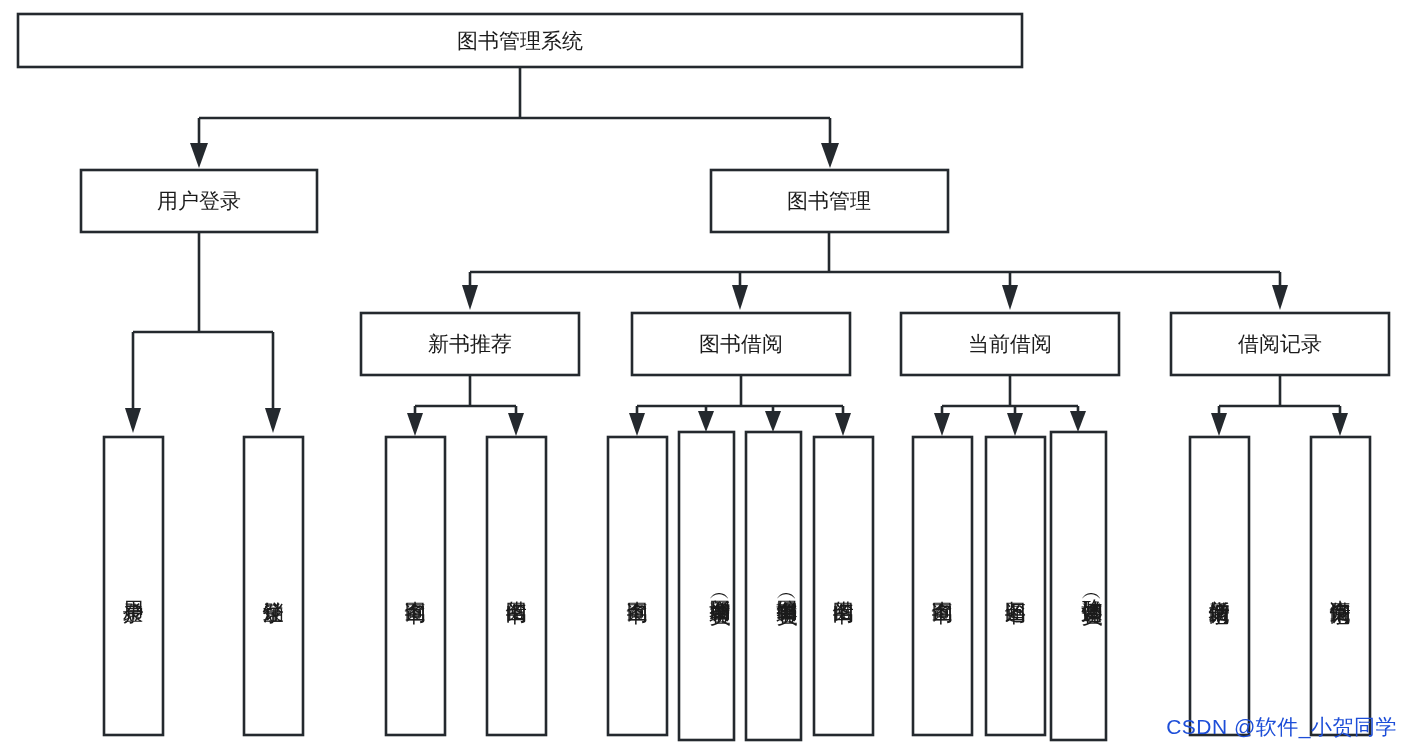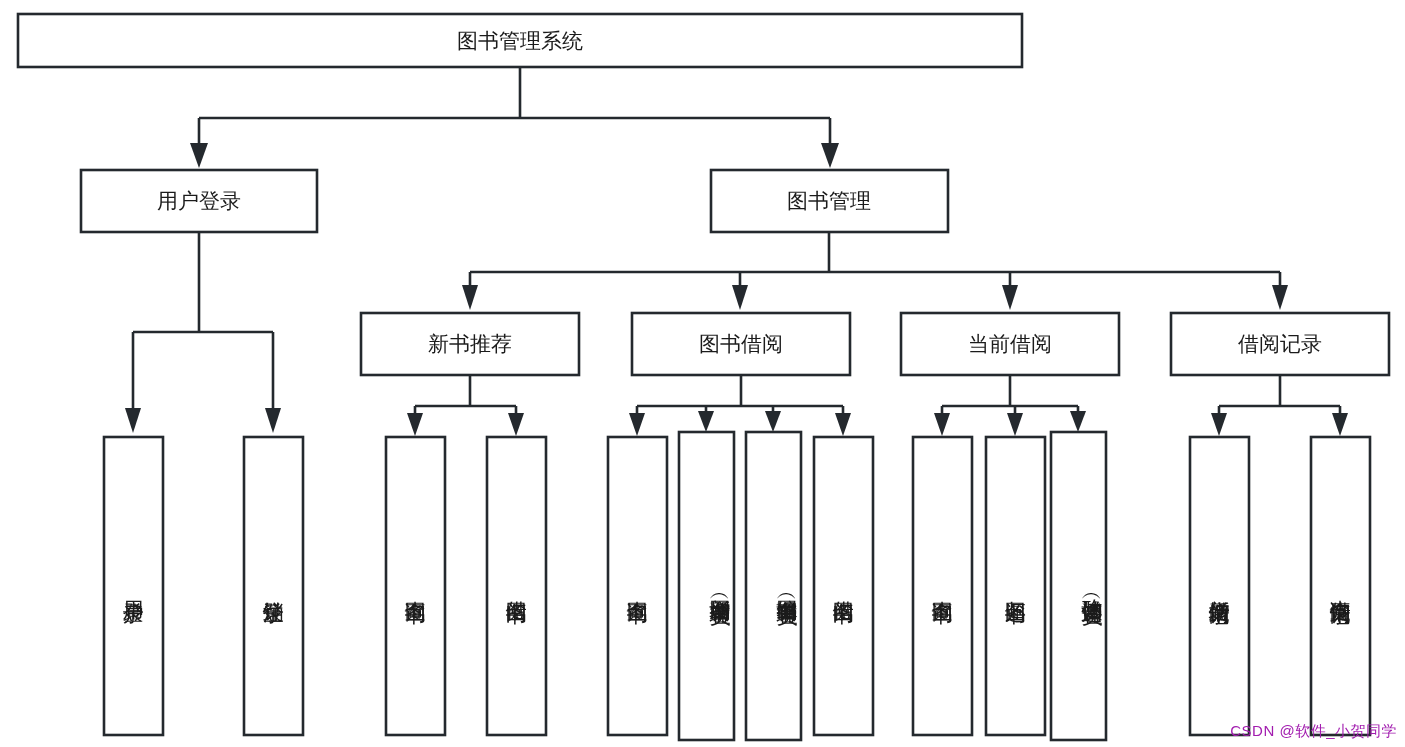--- a/index.html
+++ b/index.html
@@ -62,22 +62,22 @@
     color: #1b1b1b;
     white-space: nowrap;
     pointer-events: none;
     text-align: center;
   }
   .watermark {
     position: absolute;
     right: 8px;
     bottom: 6px;
     font-family: "Liberation Sans", "DejaVu Sans", sans-serif;
-    font-size: 15px;
-    color: #a21caf;
+    font-size: 21px;
+    color: #1d4ed8;
     letter-spacing: 0.5px;
     white-space: nowrap;
   }
 </style>
 </head>
 <body>
 
 <div id="diagram-root">
 
   <svg class="diagram" viewBox="0 0 1405 747">

